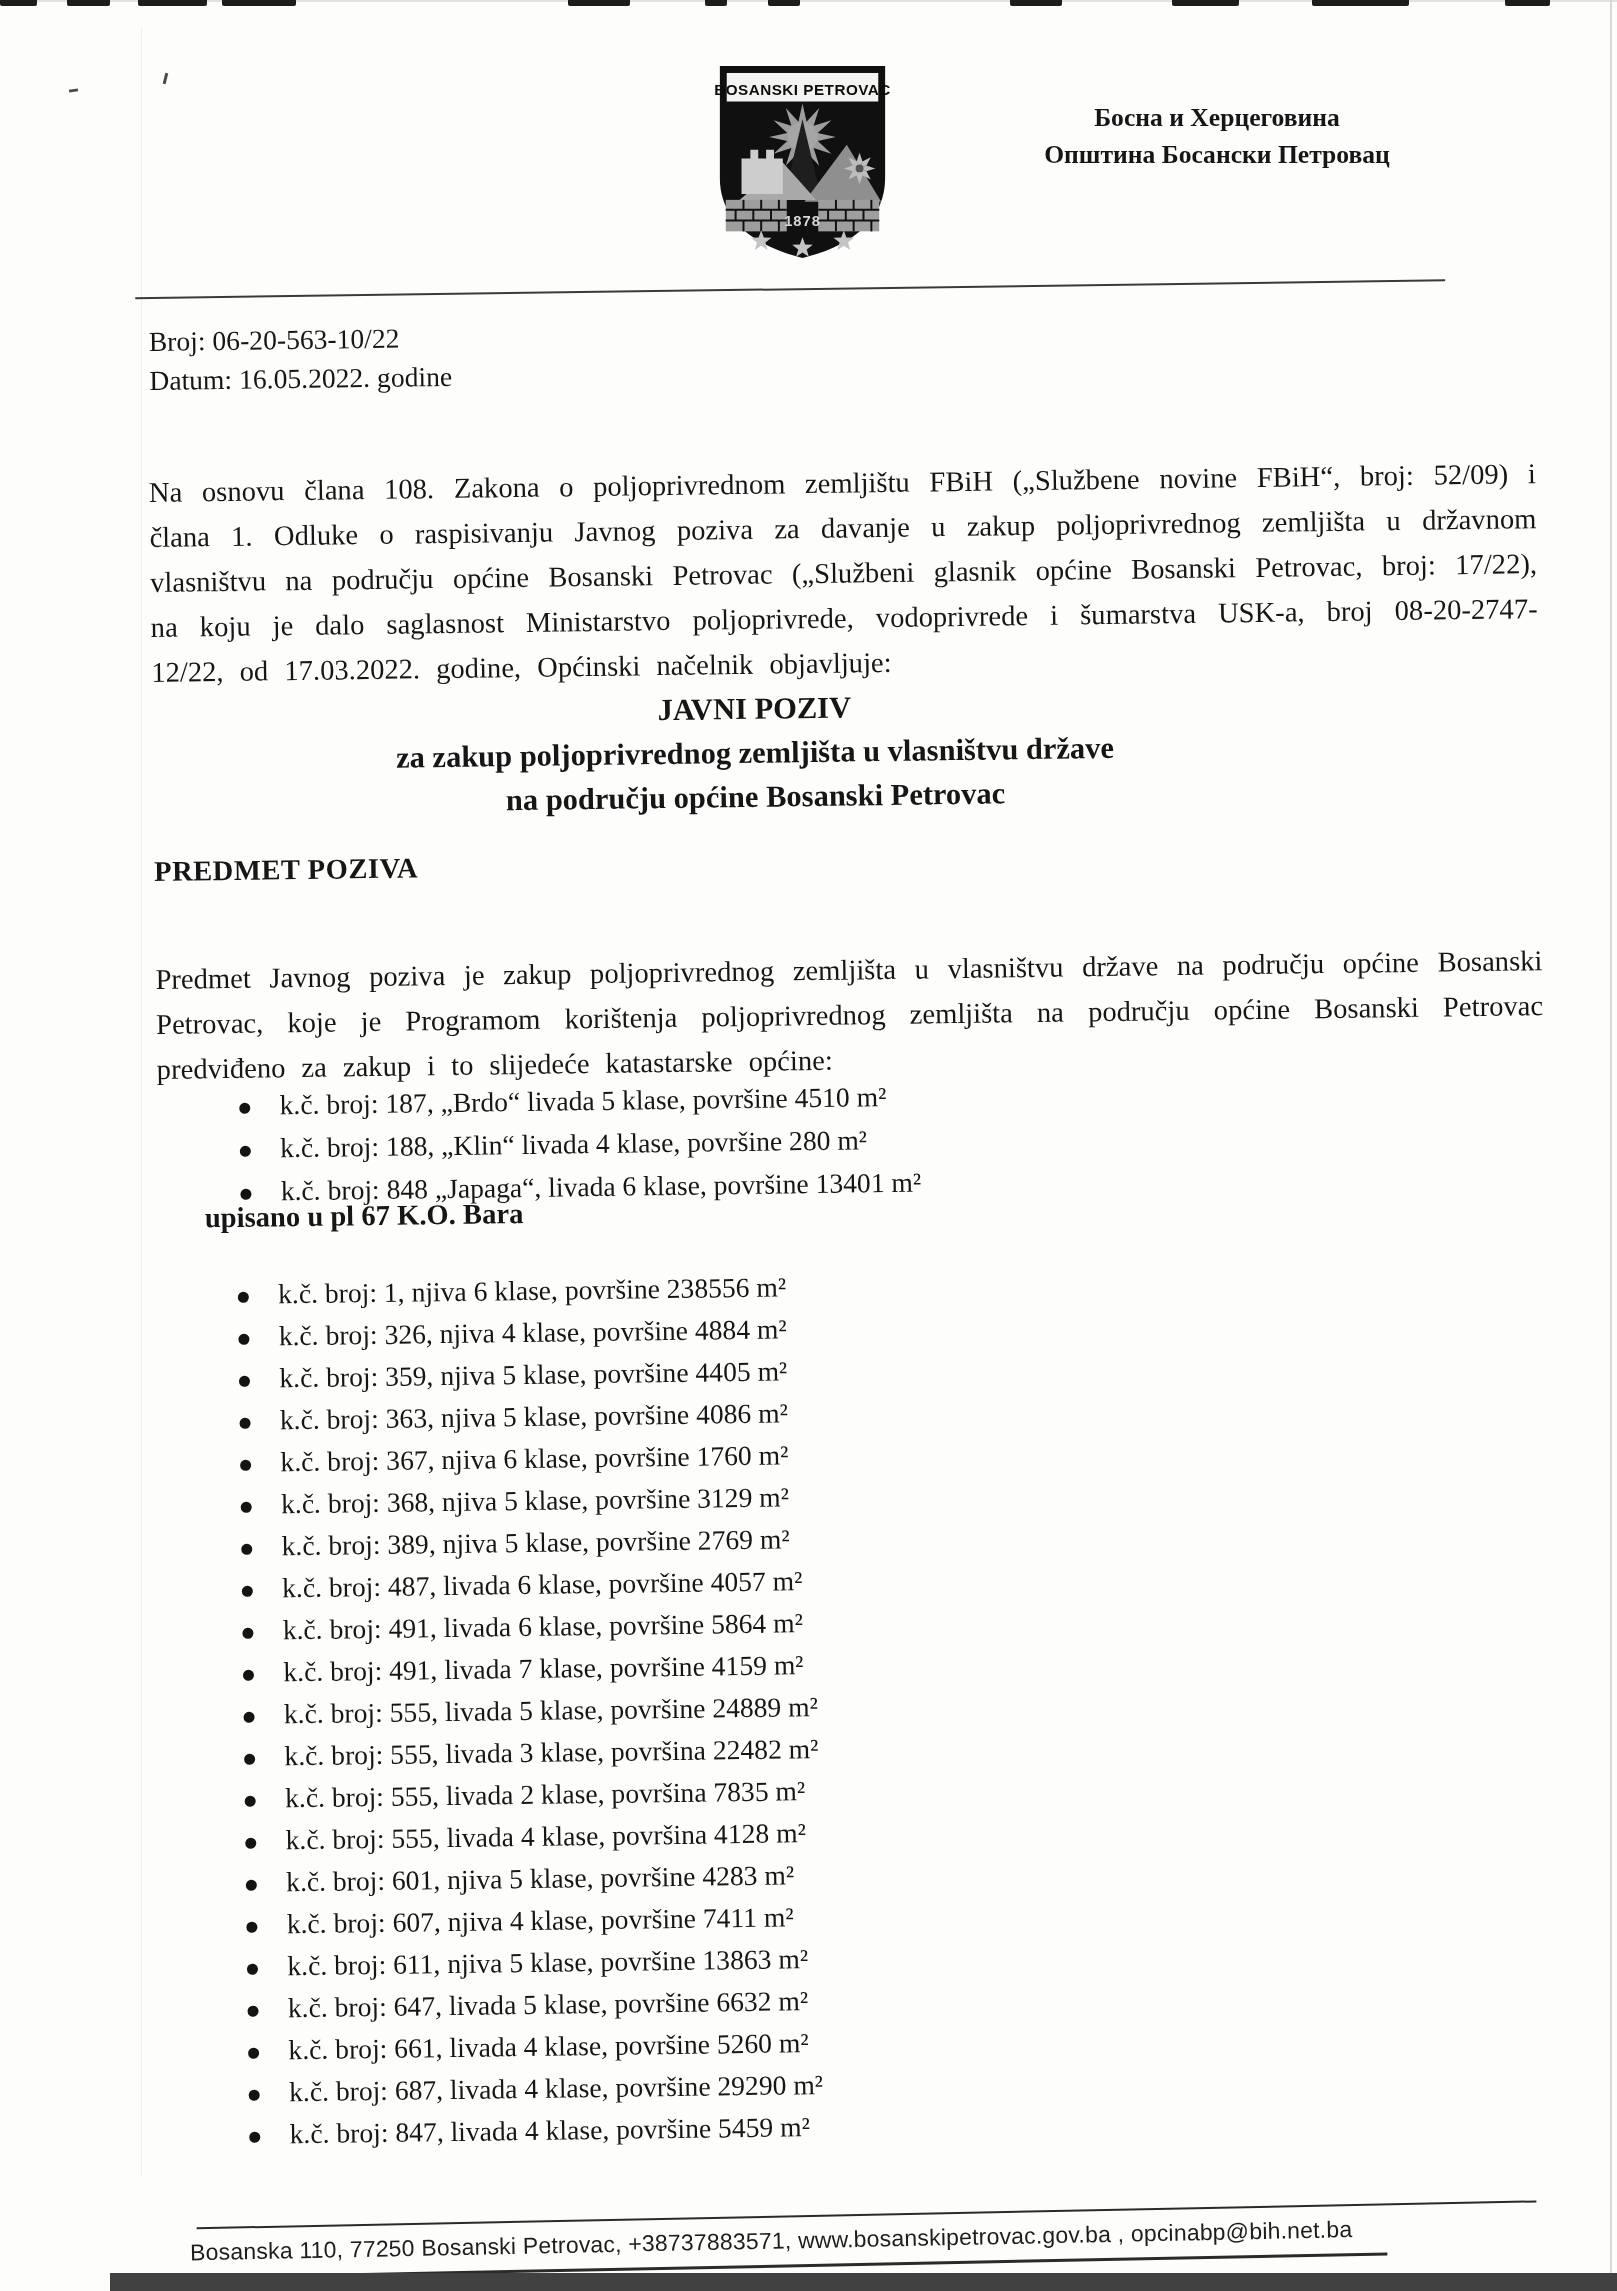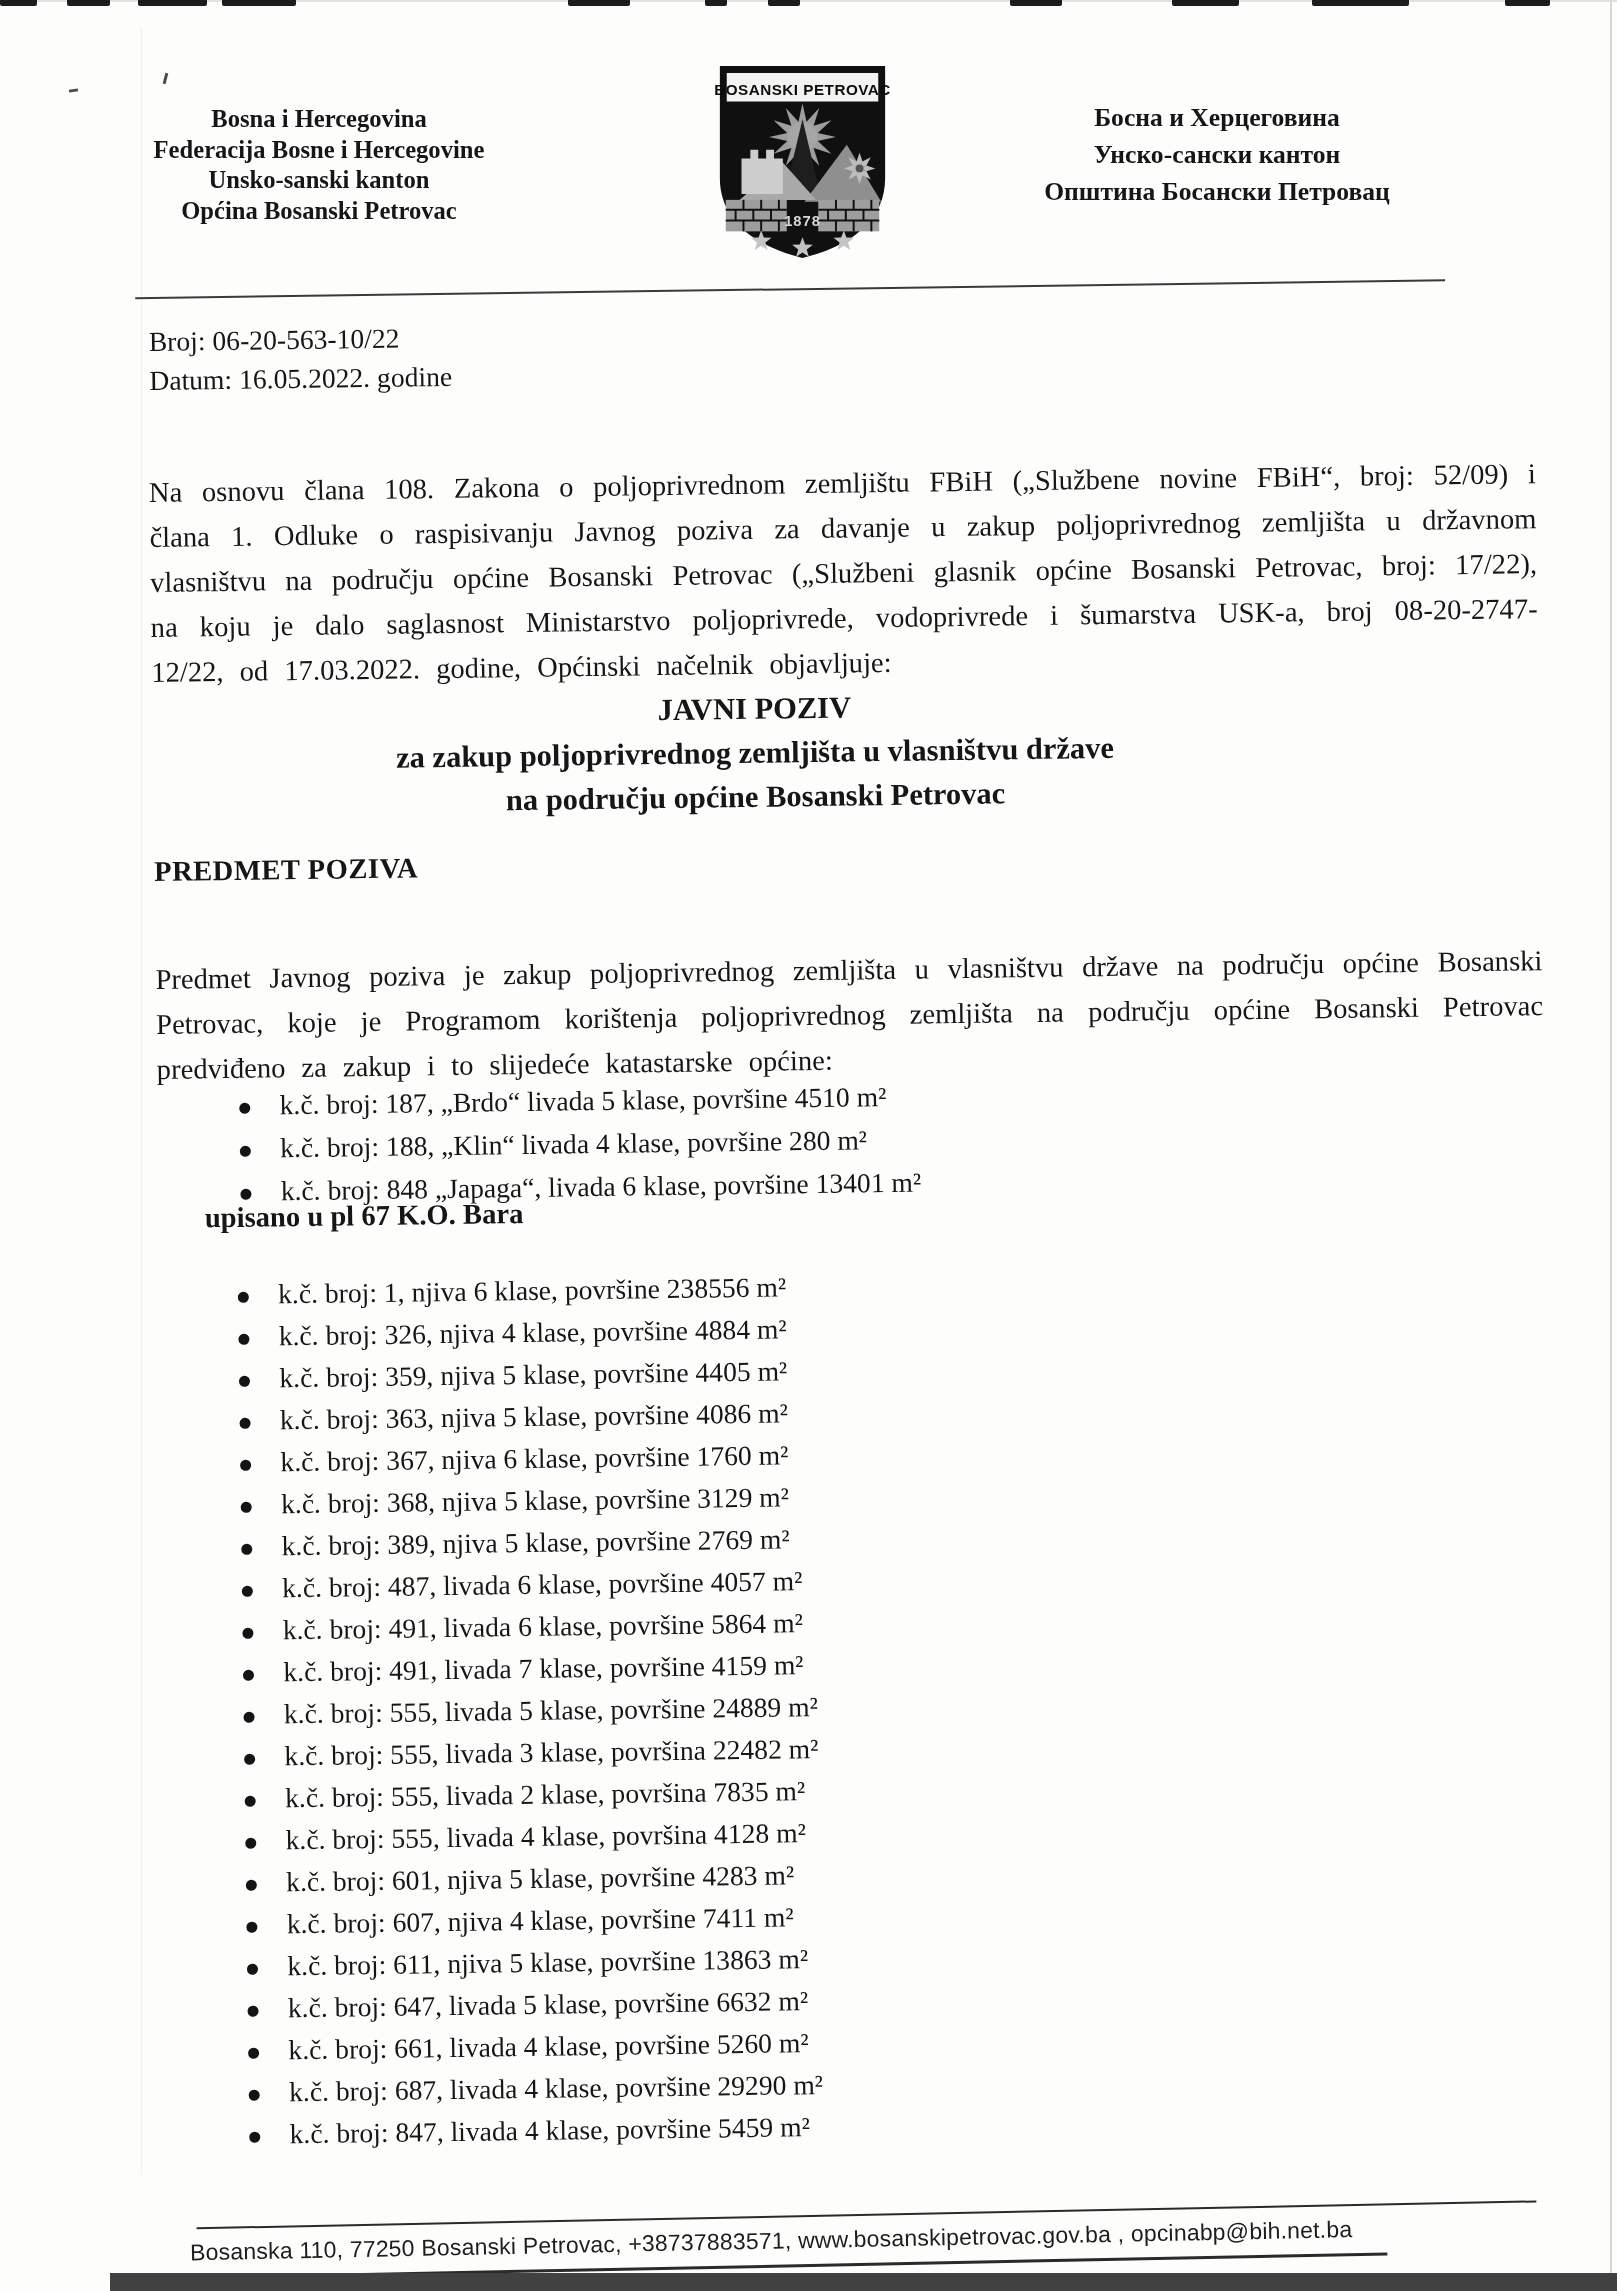--- a/index.html
+++ b/index.html
@@ -82,27 +82,20 @@
   <div class="top-seg" style="left:768px;width:31.5px"></div>
   <div class="top-seg" style="left:1010px;width:52px"></div>
   <div class="top-seg" style="left:1172px;width:67px"></div>
   <div class="top-seg" style="left:1312px;width:97px"></div>
   <div class="top-seg" style="left:1505px;width:45px"></div>
   <div class="left-edge-line"></div>
   <div class="right-edge-line"></div>
   <div class="speck" style="left:164px;top:73px;width:3px;height:10.8px;transform:rotate(14deg)"></div>
   <div class="speck" style="left:69px;top:89px;width:8.9px;height:3px;transform:rotate(-8deg)"></div>
 
-  <div class="org-block org-left">
-
-  <div class="org-line">Bosna i Hercegovina</div>
-      <div class="org-line">Federacija Bosne i Hercegovine</div>
-      <div class="org-line">Unsko-sanski kanton</div>
-      <div class="org-line">Općina Bosanski Petrovac</div>
-    </div>
 
   <svg class="emblem" viewBox="0 0 184 204">
     <path d="M8 4 H176 V118 C176 160 142 187 92 199 C42 187 8 160 8 118 Z" fill="#101010"></path>
     <rect x="15" y="11" width="154" height="29" fill="#f3f3f1"></rect>
     <text x="92" y="33" text-anchor="middle" font-size="15.5" font-weight="bold" fill="#0c0c0c" style="font-family:'Liberation Sans',sans-serif;letter-spacing:0.5px">BOSANSKI PETROVAC</text>
 
     <polygon fill="#9d9d9d" points="92,42 96.1,60.5 109,46.6 103.3,64.7 121.4,59 107.5,71.9 126,76 107.5,80.1 121.4,93 103.3,87.3 109,105.4 96.1,91.5 92,110 87.9,91.5 75,105.4 80.7,87.3 62.6,93 76.5,80.1 58,76 76.5,71.9 62.6,59 80.7,64.7 75,46.6 87.9,60.5"></polygon>
     <circle cx="92" cy="76" r="15" fill="#a6a6a6"></circle>
 
     <polygon points="92,58 74,134 110,134" fill="#1e1e1e"></polygon>
@@ -155,21 +148,20 @@
     </g>
 
     <polygon transform="translate(50,182)" fill="#c4c4c4" points="0,-11 2.7,-3.7 10.5,-3.4 4.3,1.4 6.5,8.9 0,4.6 -6.5,8.9 -4.3,1.4 -10.5,-3.4 -2.7,-3.7"></polygon>
     <polygon transform="translate(92,189)" fill="#c4c4c4" points="0,-11 2.7,-3.7 10.5,-3.4 4.3,1.4 6.5,8.9 0,4.6 -6.5,8.9 -4.3,1.4 -10.5,-3.4 -2.7,-3.7"></polygon>
     <polygon transform="translate(134,182)" fill="#c4c4c4" points="0,-11 2.7,-3.7 10.5,-3.4 4.3,1.4 6.5,8.9 0,4.6 -6.5,8.9 -4.3,1.4 -10.5,-3.4 -2.7,-3.7"></polygon>
   </svg>
 
   <div class="org-block org-right">
 
   <div class="org-line">Босна и Херцеговина</div>
-      <div class="org-line">Унско-сански кантон</div>
       <div class="org-line">Општина Босански Петровац</div>
     </div>
 
   <div class="tilt">
     <div class="header-rule"></div>
 
     <div class="meta">
       <div>Broj: 06-20-563-10/22</div>
       <div>Datum: 16.05.2022. godine</div>
     </div>

